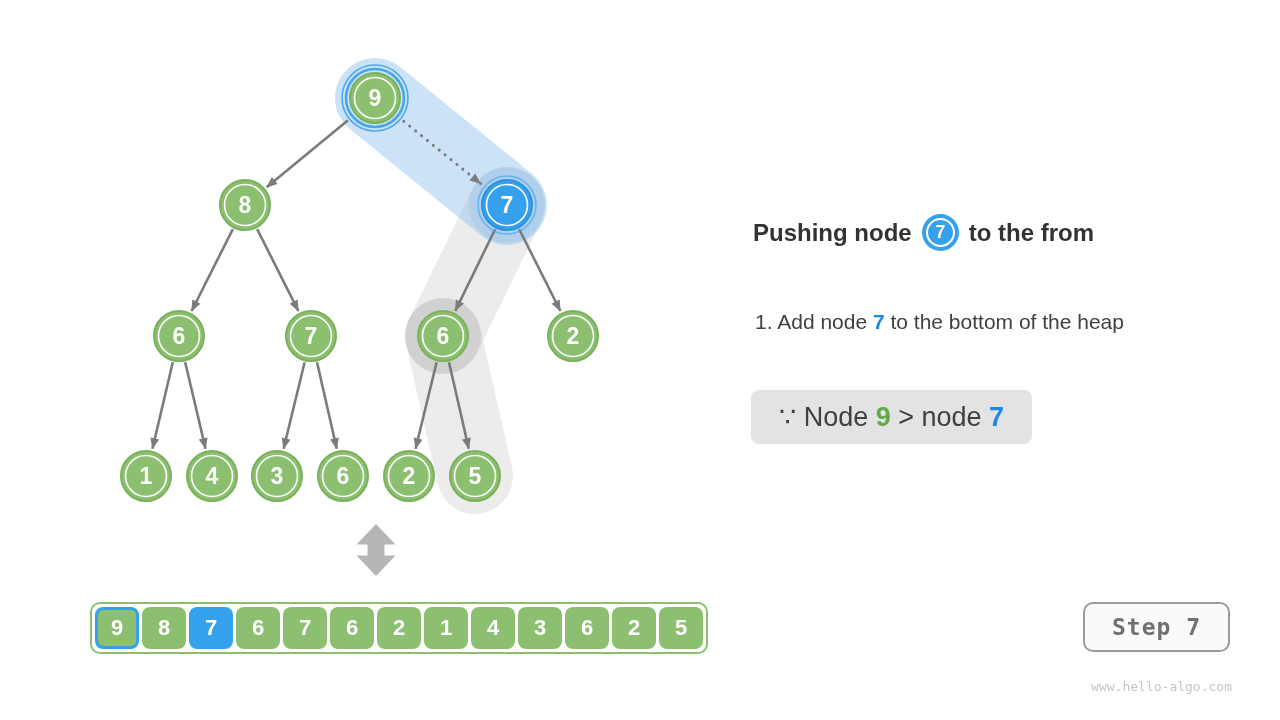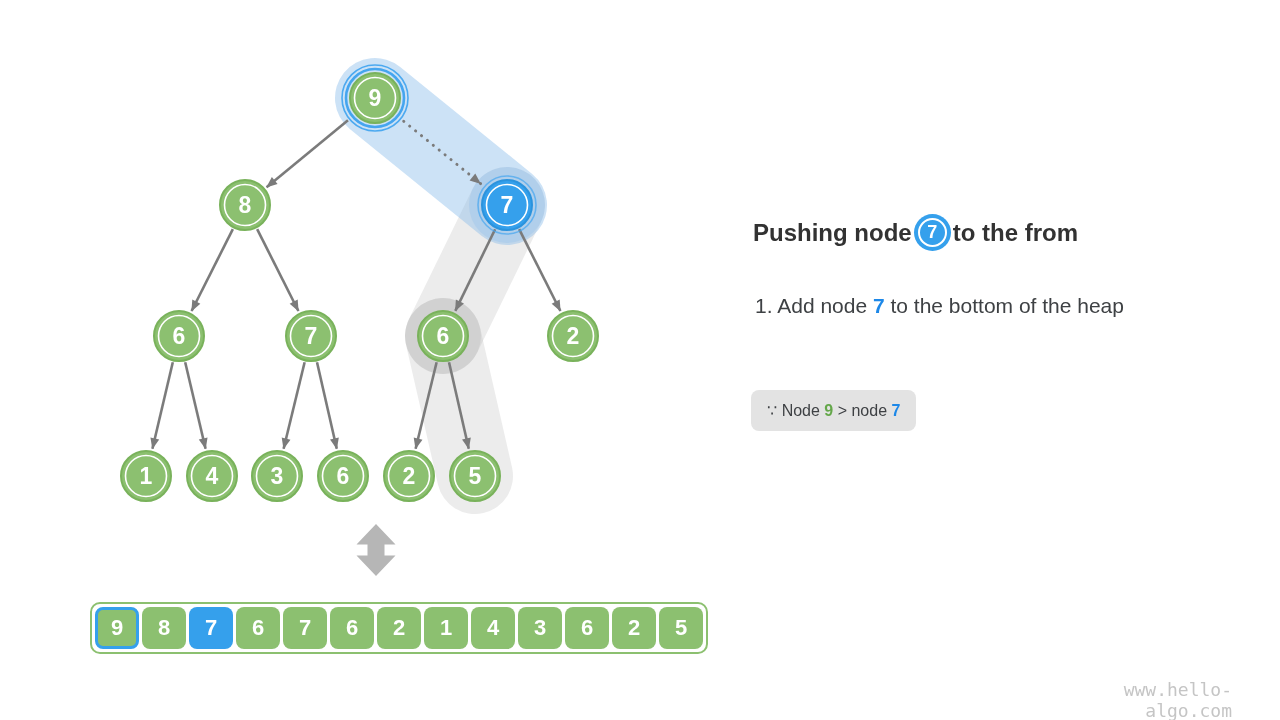--- a/index.html
+++ b/index.html
@@ -25,57 +25,57 @@
     width: 44px; height: 42px; border-radius: 8px; background: #8CC070;
     color: #ffffff; font-weight: 700; font-size: 22px;
     display: flex; align-items: center; justify-content: center;
   }
   .cell.blue { background: #35A0EC; }
   .cell.bordered { border: 3px solid #35A0EC; }
 
   
   .panel-title {
     position: absolute; left: 753px; top: 209px; height: 47px;
-    display: flex; align-items: center; gap: 2px;
+    display: flex; align-items: center; gap: 10px;
     font-weight: 700; font-size: 24px; color: #323232; white-space: nowrap;
   }
   .badge {
     width: 37px; height: 37px; border-radius: 50%; background: #35A0EC;
     display: flex; align-items: center; justify-content: center; flex: 0 0 auto;
   }
   .badge-inner {
     width: 29px; height: 29px; border: 2px solid #ffffff; border-radius: 50%;
     display: flex; align-items: center; justify-content: center;
     color: #ffffff; font-weight: 700; font-size: 18px;
   }
   .step-line {
     position: absolute; left: 755px; font-size: 21px; color: #3E4144;
     white-space: nowrap;
   }
-  #step1 { top: 294px; text-align: center; }
+  #step1 { top: 310px; text-align: center; }
   #step2 { top: 346px; }
   .note {
     position: absolute; left: 751px; top: 390px;
-    background: #E3E3E3; border-radius: 8px; padding: 11px 16px;
-    font-size: 16px; color: #3E4144; white-space: nowrap;
+    background: #E3E3E3; border-radius: 8px; padding: 11px 28px;
+    font-size: 27px; color: #3E4144; white-space: nowrap;
   }
   .hl-blue  { color: #1D88E8; font-weight: 700; }
   .hl-green { color: #64A74A; font-weight: 700; }
 
   
   .step-btn {
     position: absolute; left: 1083px; top: 602px; width: 147px; height: 50px;
     border: 2px solid #9B9B9B; border-radius: 10px; background: #FAFAFA;
     color: #707070; font-family: "DejaVu Sans Mono", monospace;
     font-weight: 700; font-size: 23px; letter-spacing: 1px;
     display: flex; align-items: center; justify-content: center;
   }
   .watermark {
     position: absolute; left: 1040px; top: 679px; width: 192px; text-align: right;
-    font-family: "DejaVu Sans Mono", monospace; font-size: 18px; color: #C5C5C5;
+    font-family: "DejaVu Sans Mono", monospace; font-size: 13px; color: #C5C5C5;
   }
 </style>
 </head>
 <body>
 
 <div class="stage">
 
   <svg id="tree-svg" width="740" height="596" viewBox="0 0 740 596">
       <defs>
         <marker id="arw" viewBox="0 0 12 10" refX="11" refY="5" markerWidth="12" markerHeight="10" orient="auto" markerUnits="userSpaceOnUse">
@@ -200,16 +200,17 @@
 
   <div id="step1" class="step-line">
     <span>1. Add node </span><span class="hl-blue">7</span><span> to the bottom of the heap</span>
   </div>
 
 
   <div class="note">
     <span>∵ Node </span><span class="hl-green">9</span><span> &gt; node </span><span class="hl-blue">7</span>
   </div>
 
+  <div class="step-btn">Step 7</div>
 
   <div class="watermark">www.hello-algo.com</div>
 
 </div>
 
 </body></html>

